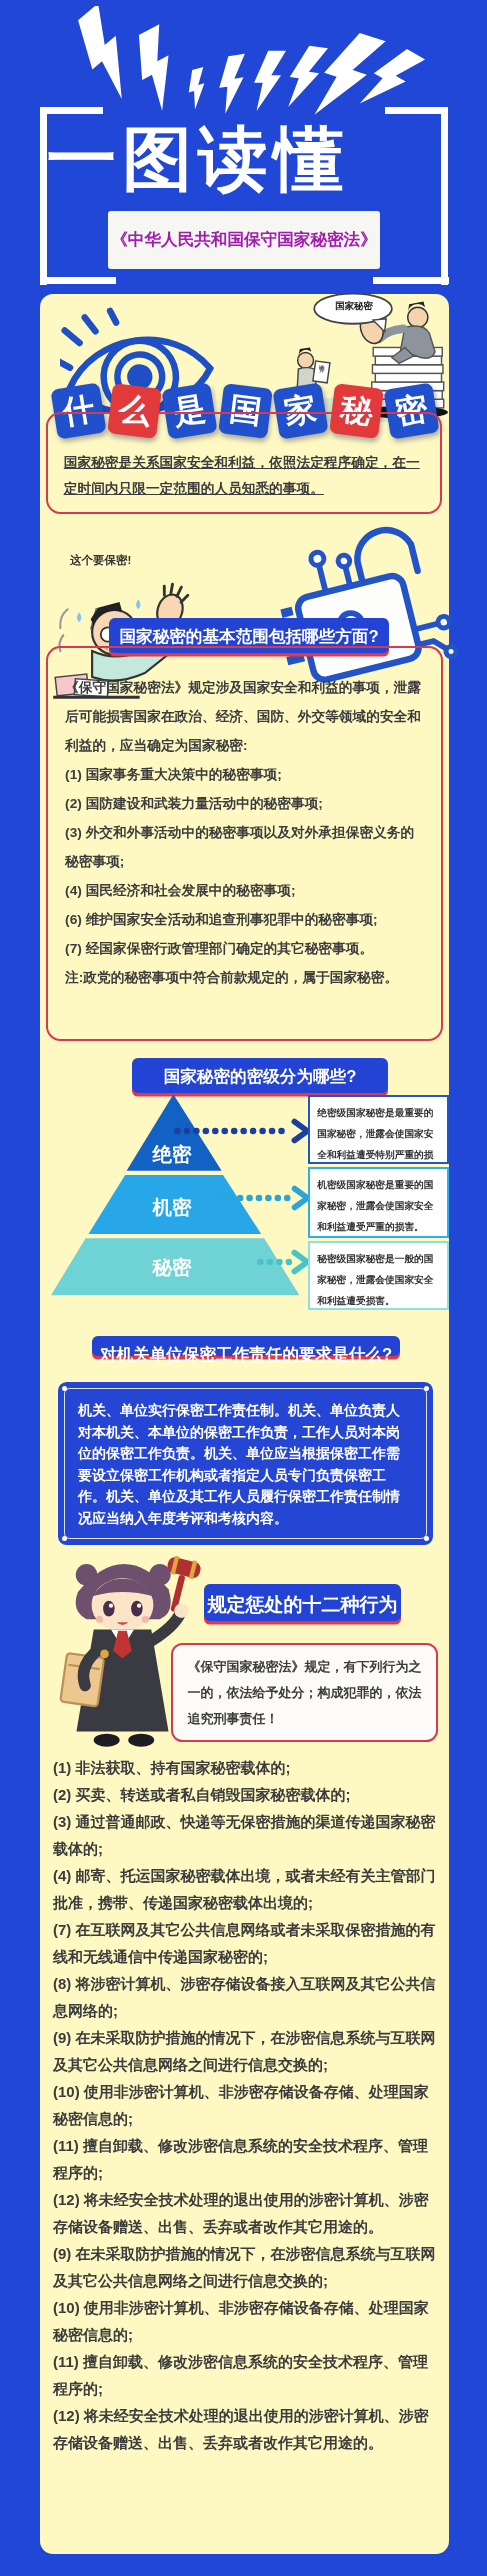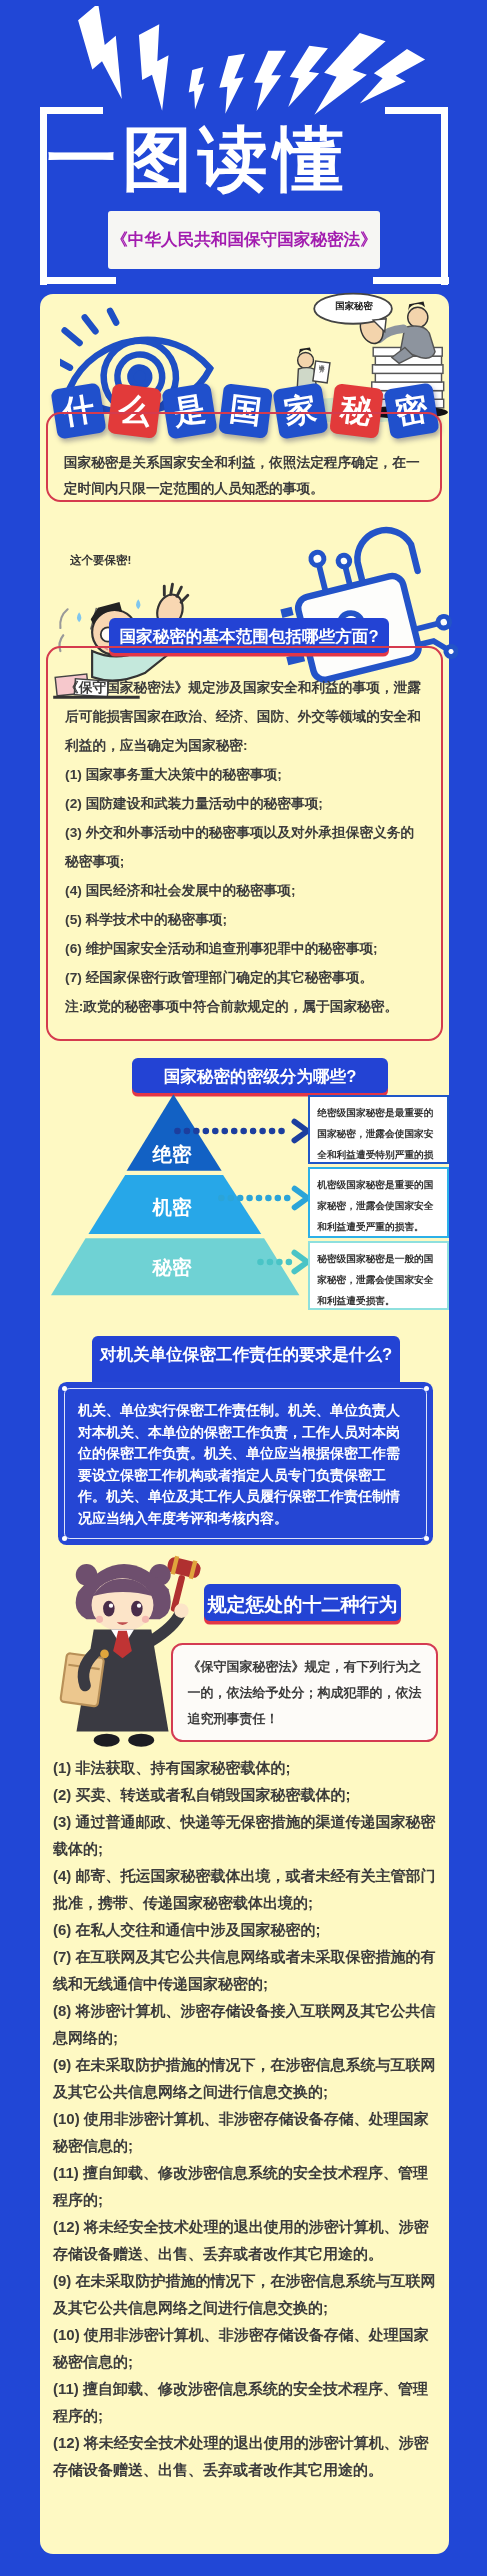--- a/index.html
+++ b/index.html
@@ -177,21 +177,21 @@
     <div class="tiles">
         <span class="tile">什</span>
         <span class="tile">么</span>
         <span class="tile">是</span>
         <span class="tile">国</span>
         <span class="tile">家</span>
         <span class="tile">秘</span>
         <span class="tile">密</span>
       </div>
 
-    <div class="redbox" style="left:5.8px;top:118px;width:396px;height:90px;">
+    <div class="redbox" style="left:5.8px;top:118px;width:396px;height:102px;text-decoration:underline;">
       <p style="margin:0;padding:36px 16px 0;font-size:13.7px;line-height:26px;">国家秘密是关系国家安全和利益，依照法定程序确定，在一定时间内只限一定范围的人员知悉的事项。</p>
     </div>
 
     <div class="keep-label" style="left:30px;top:259px;">这个要保密!</div>
     <svg class="abs" style="left:5.8px;top:272px;" width="196" height="137" viewBox="0 0 272 190">
       <path d="M30 60 q-12 10 -10 26 M24 96 q-8 10 -4 22" stroke="#999" stroke-width="3" fill="none" stroke-linecap="round"></path>
       <path d="M70 58 l-8 30" stroke="#666" stroke-width="2" fill="none"></path>
       <circle cx="95" cy="92" r="31" fill="#f8d7b2" stroke="#333" stroke-width="3"></circle>
       <path d="M66 82 a31 31 0 0 1 40 -18 l-4 -14 -30 8 -10 16 z" fill="#222"></path>
       <circle cx="86" cy="95" r="10" fill="#fffdf8" stroke="#333" stroke-width="2.5"></circle>
@@ -235,21 +235,20 @@
 
     <div class="banner" style="left:69px;top:324px;width:280px;height:35px;">国家秘密的基本范围包括哪些方面?</div>
     <div class="redbox" style="left:5.8px;top:352px;width:397px;height:395px;">
       <div class="scope-text">
         <p>《保守国家秘密法》规定涉及国家安全和利益的事项，泄露后可能损害国家在政治、经济、国防、外交等领域的安全和利益的，应当确定为国家秘密:</p>
         <div>
             <p>(1) 国家事务重大决策中的秘密事项;</p>
             <p>(2) 国防建设和武装力量活动中的秘密事项;</p>
             <p>(3) 外交和外事活动中的秘密事项以及对外承担保密义务的秘密事项;</p>
             <p>(4) 国民经济和社会发展中的秘密事项;</p>
-            <p>(5) 科学技术中的秘密事项;</p>
             <p>(6) 维护国家安全活动和追查刑事犯罪中的秘密事项;</p>
             <p>(7) 经国家保密行政管理部门确定的其它秘密事项。</p>
           </div>
         <p>注:政党的秘密事项中符合前款规定的，属于国家秘密。</p>
       </div>
     </div>
 
     <div class="banner" style="left:92px;top:764px;width:256px;height:35px;">国家秘密的密级分为哪些?</div>
 
     <svg class="abs" style="left:0;top:796px;" width="274" height="216" viewBox="0 0 380 300">
@@ -271,21 +270,21 @@
     </svg>
     <svg class="abs" style="left:216px;top:955px;" width="58" height="26" viewBox="0 0 80 36">
       <line x1="6" y1="18" x2="47" y2="18" stroke="#49c4c6" stroke-width="9" stroke-dasharray="0.1 13" stroke-linecap="round"></line>
       <path d="M53 5 L71 18 L53 31" stroke="#49c4c6" stroke-width="8" fill="none" stroke-linecap="round" stroke-linejoin="round"></path>
     </svg>
 
     <div class="level-box" style="top:801px;height:69px;border-color:#1f57c8;">绝密级国家秘密是最重要的国家秘密，泄露会使国家安全和利益遭受特别严重的损害。</div>
     <div class="level-box" style="top:873px;height:71px;border-color:#2cb0e8;">机密级国家秘密是重要的国家秘密，泄露会使国家安全和利益遭受严重的损害。</div>
     <div class="level-box" style="top:947px;height:69px;border-color:#8ee0de;">秘密级国家秘密是一般的国家秘密，泄露会使国家安全和利益遭受损害。</div>
 
-    <div class="banner" style="left:52px;top:1042px;width:308px;height:51px;">对机关单位保密工作责任的要求是什么?</div>
+    <div class="banner" style="left:52px;top:1042px;width:308px;height:20px;">对机关单位保密工作责任的要求是什么?</div>
     <div class="duty-box">
       <div class="duty-frame"></div>
       <span class="duty-dot" style="left:3.6px;top:3.6px;"></span>
       <span class="duty-dot" style="right:3.6px;top:3.6px;"></span>
       <span class="duty-dot" style="left:3.6px;bottom:3.6px;"></span>
       <span class="duty-dot" style="right:3.6px;bottom:3.6px;"></span>
       <div class="duty-text">
         <b>机关、单位实行保密工作责任制。</b><span>机关、单位负责人对本机关、本单位的保密工作负责，工作人员对本岗位的保密工作负责。机关、单位应当根据保密工作需要设立保密工作机构或者指定人员专门负责保密工作。机关、单位及其工作人员履行保密工作责任制情况应当纳入年度考评和考核内容。</span>
       </div>
     </div>
@@ -324,21 +323,20 @@
       <ellipse cx="146" cy="270" rx="18" ry="9" fill="#1c1c22"></ellipse>
     </svg>
 
     <div class="banner" style="left:164px;top:1290px;width:197px;height:37px;font-size:19px;">规定惩处的十二种行为</div>
     <div class="punish-intro">《保守国家秘密法》规定，有下列行为之一的，依法给予处分；构成犯罪的，依法追究刑事责任！</div>
     <div class="punish-list">
         <p>(1) 非法获取、持有国家秘密载体的;</p>
         <p>(2) 买卖、转送或者私自销毁国家秘密载体的;</p>
         <p>(3) 通过普通邮政、快递等无保密措施的渠道传递国家秘密载体的;</p>
         <p>(4) 邮寄、托运国家秘密载体出境，或者未经有关主管部门批准，携带、传递国家秘密载体出境的;</p>
-        <p>(6) 在私人交往和通信中涉及国家秘密的;</p>
         <p>(7) 在互联网及其它公共信息网络或者未采取保密措施的有线和无线通信中传递国家秘密的;</p>
         <p>(8) 将涉密计算机、涉密存储设备接入互联网及其它公共信息网络的;</p>
         <p>(9) 在未采取防护措施的情况下，在涉密信息系统与互联网及其它公共信息网络之间进行信息交换的;</p>
         <p>(10) 使用非涉密计算机、非涉密存储设备存储、处理国家秘密信息的;</p>
         <p>(11) 擅自卸载、修改涉密信息系统的安全技术程序、管理程序的;</p>
         <p>(12) 将未经安全技术处理的退出使用的涉密计算机、涉密存储设备赠送、出售、丢弃或者改作其它用途的。</p>
         <p>(9) 在未采取防护措施的情况下，在涉密信息系统与互联网及其它公共信息网络之间进行信息交换的;</p>
         <p>(10) 使用非涉密计算机、非涉密存储设备存储、处理国家秘密信息的;</p>
         <p>(11) 擅自卸载、修改涉密信息系统的安全技术程序、管理程序的;</p>
         <p>(12) 将未经安全技术处理的退出使用的涉密计算机、涉密存储设备赠送、出售、丢弃或者改作其它用途的。</p>

